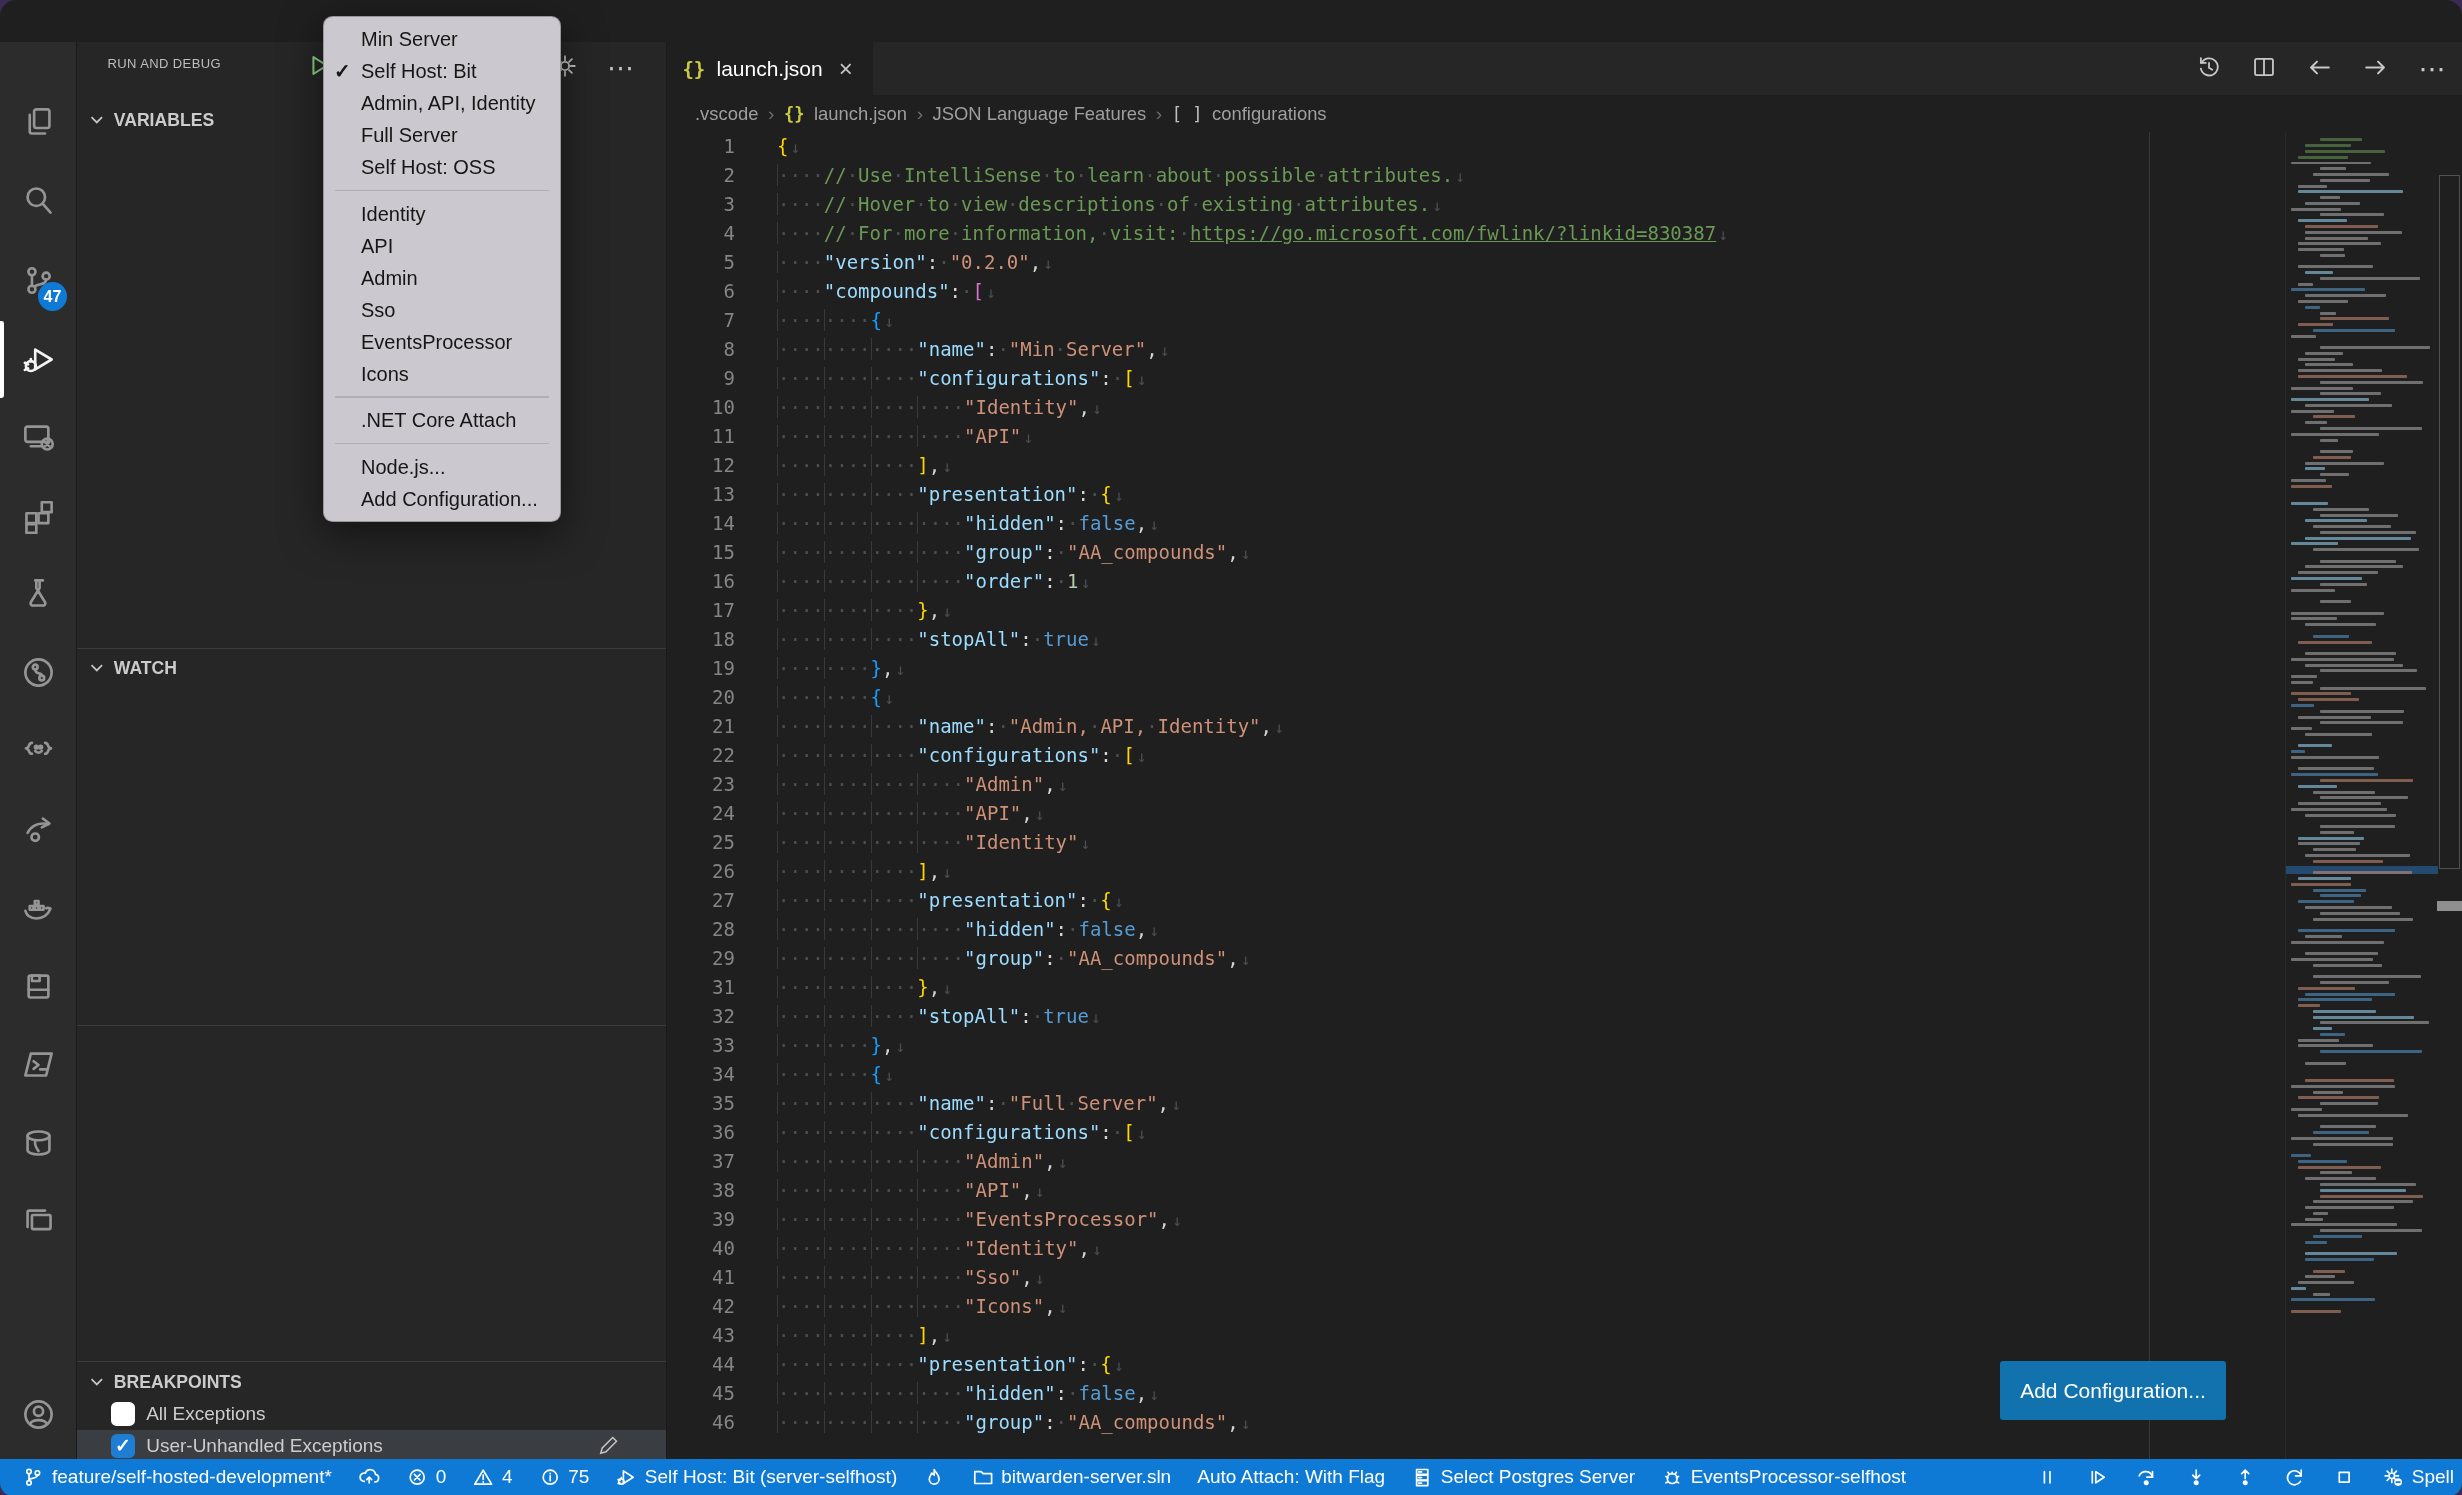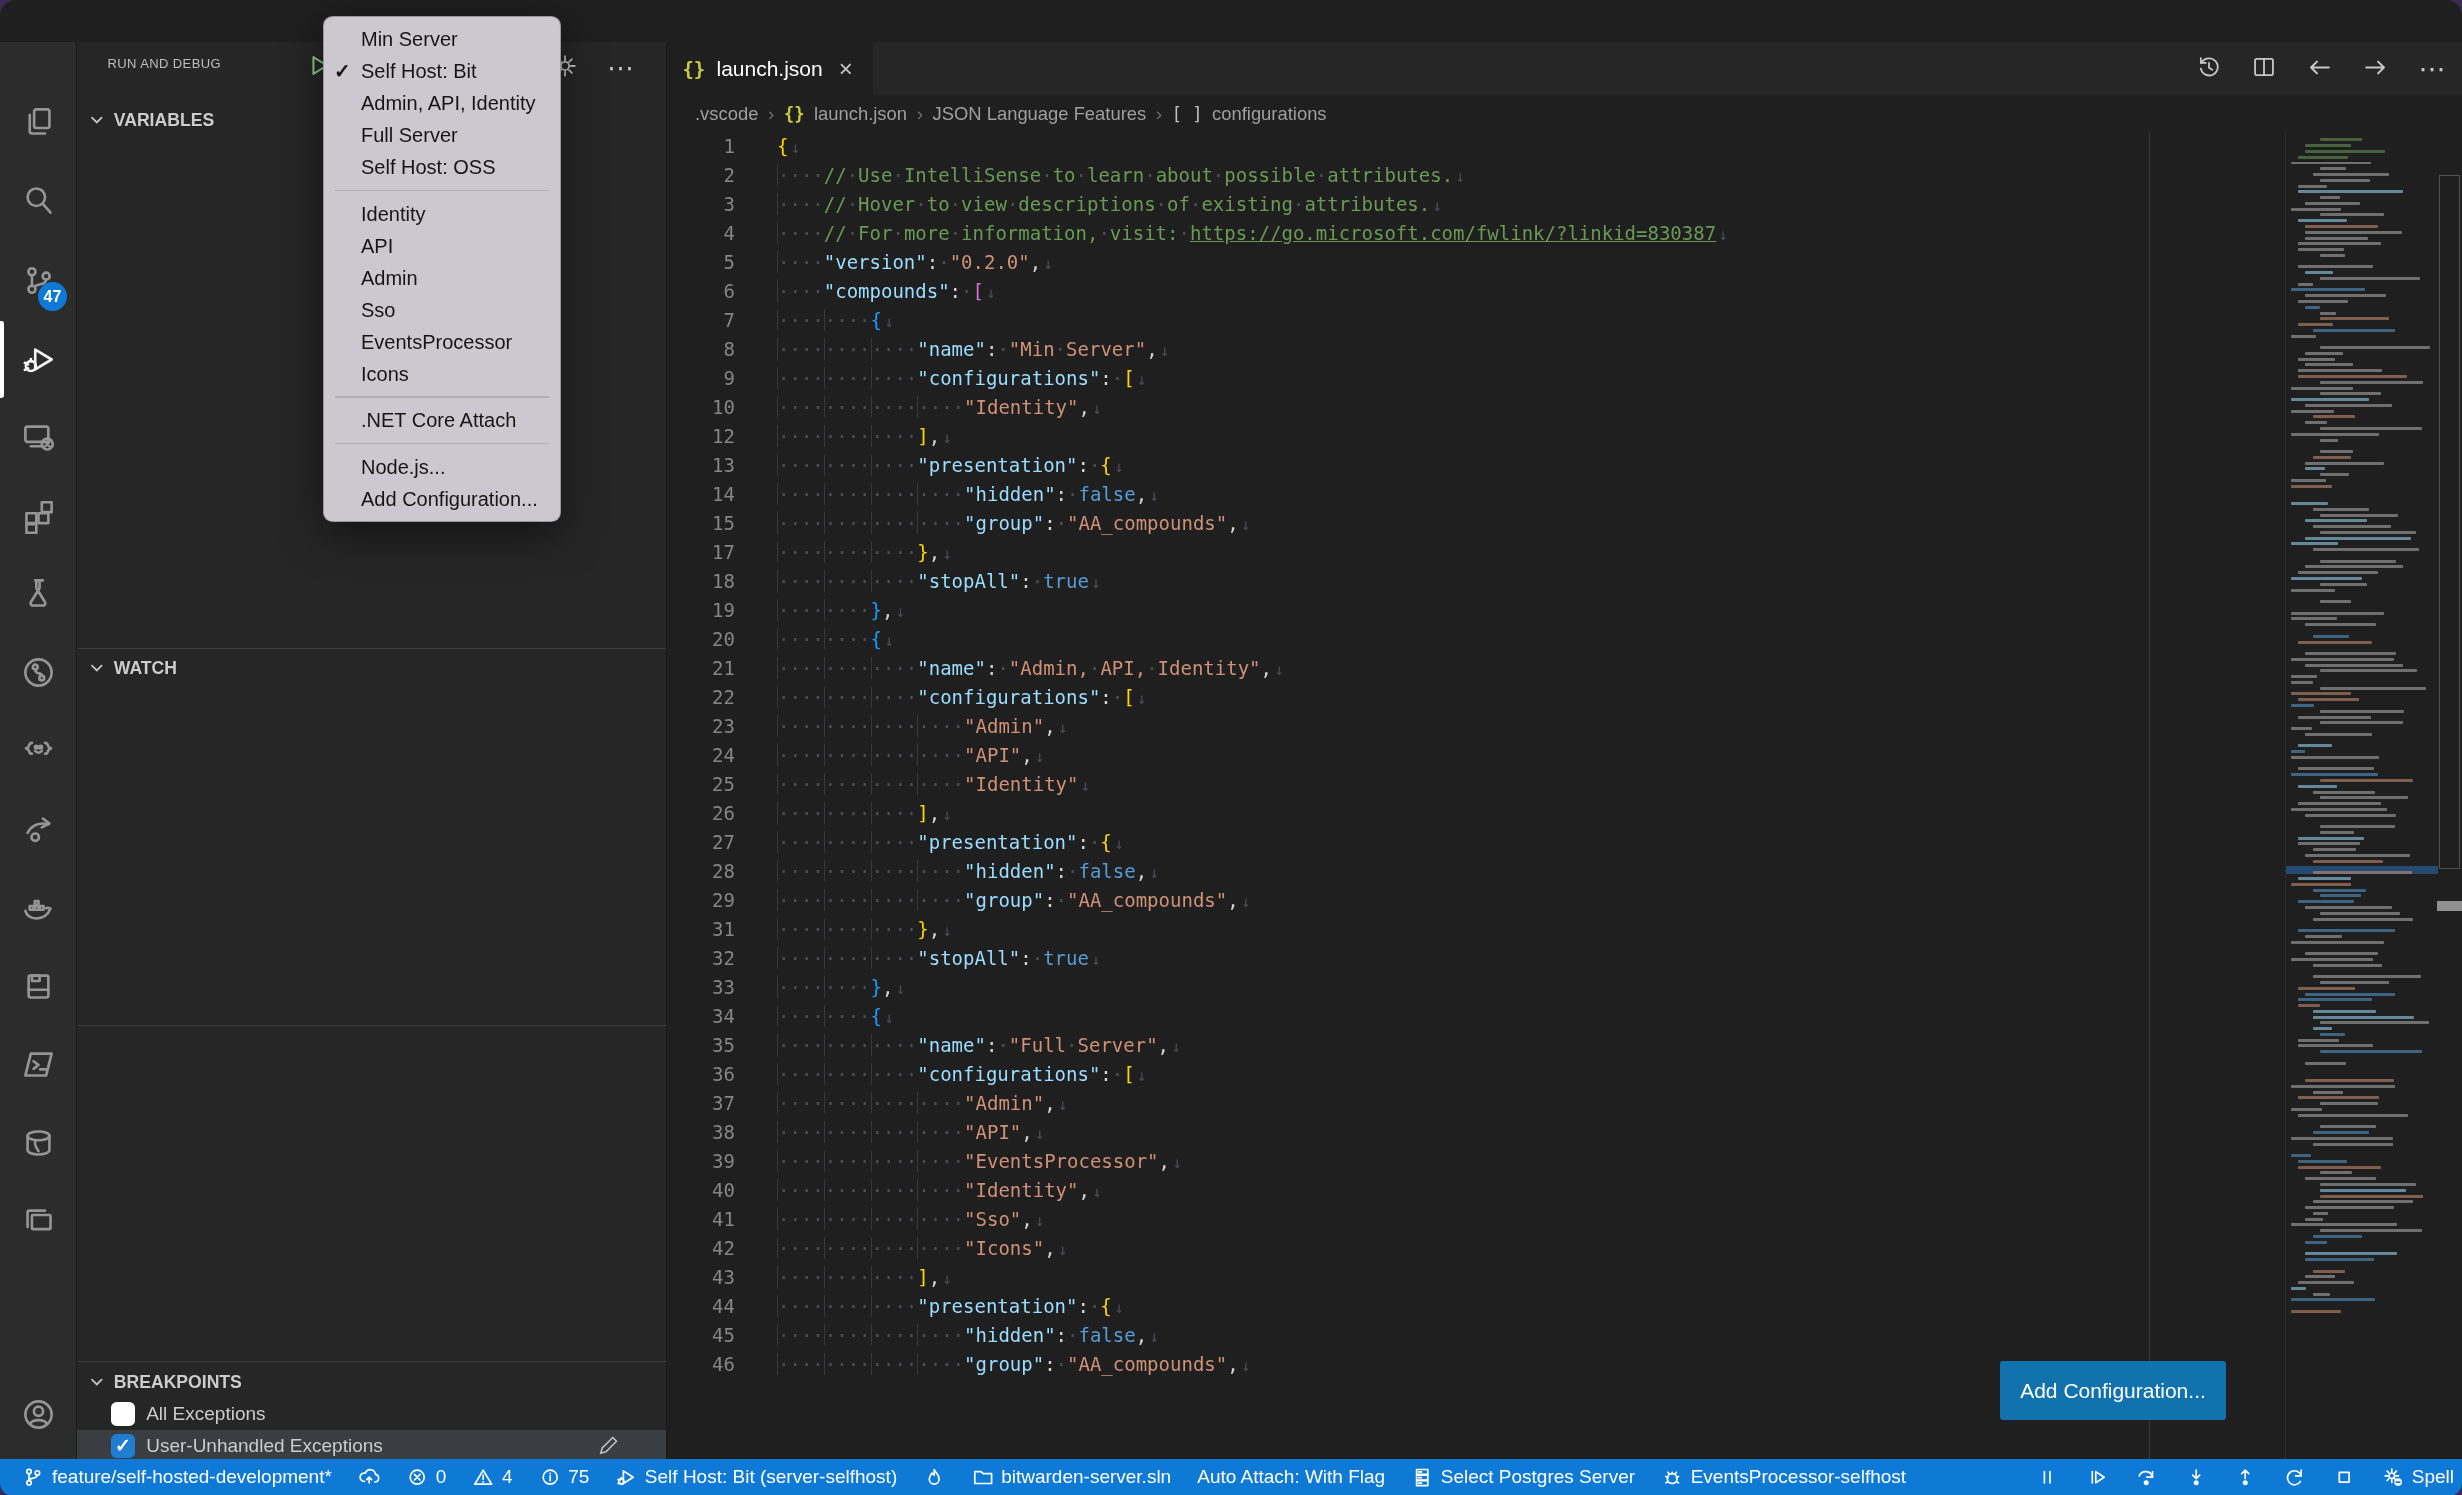--- a/index.html
+++ b/index.html
@@ -300,24 +300,26 @@
         <div class="crow"><span class="ln">1</span><span class="lc"><span class="tk-b1">{</span><span class="eol">↓</span></span></div>
         <div class="crow"><span class="ln">2</span><span class="lc"><span class="indent">····</span><span class="tk-c">//</span><span class="ws">·</span><span class="tk-c">Use</span><span class="ws">·</span><span class="tk-c">IntelliSense</span><span class="ws">·</span><span class="tk-c">to</span><span class="ws">·</span><span class="tk-c">learn</span><span class="ws">·</span><span class="tk-c">about</span><span class="ws">·</span><span class="tk-c">possible</span><span class="ws">·</span><span class="tk-c">attributes.</span><span class="eol">↓</span></span></div>
         <div class="crow"><span class="ln">3</span><span class="lc"><span class="indent">····</span><span class="tk-c">//</span><span class="ws">·</span><span class="tk-c">Hover</span><span class="ws">·</span><span class="tk-c">to</span><span class="ws">·</span><span class="tk-c">view</span><span class="ws">·</span><span class="tk-c">descriptions</span><span class="ws">·</span><span class="tk-c">of</span><span class="ws">·</span><span class="tk-c">existing</span><span class="ws">·</span><span class="tk-c">attributes.</span><span class="eol">↓</span></span></div>
         <div class="crow"><span class="ln">4</span><span class="lc"><span class="indent">····</span><span class="tk-c">//</span><span class="ws">·</span><span class="tk-c">For</span><span class="ws">·</span><span class="tk-c">more</span><span class="ws">·</span><span class="tk-c">information,</span><span class="ws">·</span><span class="tk-c">visit:</span><span class="ws">·</span><span class="tk-u">https://go.microsoft.com/fwlink/?linkid=830387</span><span class="eol">↓</span></span></div>
         <div class="crow"><span class="ln">5</span><span class="lc"><span class="indent">····</span><span class="tk-k">"version"</span><span class="tk-p">:</span><span class="ws">·</span><span class="tk-s">"0.2.0"</span><span class="tk-p">,</span><span class="eol">↓</span></span></div>
         <div class="crow"><span class="ln">6</span><span class="lc"><span class="indent">····</span><span class="tk-k">"compounds"</span><span class="tk-p">:</span><span class="ws">·</span><span class="tk-b2">[</span><span class="eol">↓</span></span></div>
         <div class="crow"><span class="ln">7</span><span class="lc"><span class="indent">····</span><span class="indent">····</span><span class="tk-b3">{</span><span class="eol">↓</span></span></div>
         <div class="crow"><span class="ln">8</span><span class="lc"><span class="indent">····</span><span class="indent">····</span><span class="indent">····</span><span class="tk-k">"name"</span><span class="tk-p">:</span><span class="ws">·</span><span class="tk-s">"Min</span><span class="ws">·</span><span class="tk-s">Server"</span><span class="tk-p">,</span><span class="eol">↓</span></span></div>
         <div class="crow"><span class="ln">9</span><span class="lc"><span class="indent">····</span><span class="indent">····</span><span class="indent">····</span><span class="tk-k">"configurations"</span><span class="tk-p">:</span><span class="ws">·</span><span class="tk-b1">[</span><span class="eol">↓</span></span></div>
         <div class="crow"><span class="ln">10</span><span class="lc"><span class="indent">····</span><span class="indent">····</span><span class="indent">····</span><span class="indent">····</span><span class="tk-s">"Identity"</span><span class="tk-p">,</span><span class="eol">↓</span></span></div>
+        <div class="crow"><span class="ln">11</span><span class="lc"><span class="indent">····</span><span class="indent">····</span><span class="indent">····</span><span class="indent">····</span><span class="tk-s">"API"</span><span class="eol">↓</span></span></div>
         <div class="crow"><span class="ln">12</span><span class="lc"><span class="indent">····</span><span class="indent">····</span><span class="indent">····</span><span class="tk-b1">]</span><span class="tk-p">,</span><span class="eol">↓</span></span></div>
         <div class="crow"><span class="ln">13</span><span class="lc"><span class="indent">····</span><span class="indent">····</span><span class="indent">····</span><span class="tk-k">"presentation"</span><span class="tk-p">:</span><span class="ws">·</span><span class="tk-b1">{</span><span class="eol">↓</span></span></div>
         <div class="crow"><span class="ln">14</span><span class="lc"><span class="indent">····</span><span class="indent">····</span><span class="indent">····</span><span class="indent">····</span><span class="tk-k">"hidden"</span><span class="tk-p">:</span><span class="ws">·</span><span class="tk-kw">false</span><span class="tk-p">,</span><span class="eol">↓</span></span></div>
         <div class="crow"><span class="ln">15</span><span class="lc"><span class="indent">····</span><span class="indent">····</span><span class="indent">····</span><span class="indent">····</span><span class="tk-k">"group"</span><span class="tk-p">:</span><span class="ws">·</span><span class="tk-s">"AA_compounds"</span><span class="tk-p">,</span><span class="eol">↓</span></span></div>
+        <div class="crow"><span class="ln">16</span><span class="lc"><span class="indent">····</span><span class="indent">····</span><span class="indent">····</span><span class="indent">····</span><span class="tk-k">"order"</span><span class="tk-p">:</span><span class="ws">·</span><span class="tk-n">1</span><span class="eol">↓</span></span></div>
         <div class="crow"><span class="ln">17</span><span class="lc"><span class="indent">····</span><span class="indent">····</span><span class="indent">····</span><span class="tk-b1">}</span><span class="tk-p">,</span><span class="eol">↓</span></span></div>
         <div class="crow"><span class="ln">18</span><span class="lc"><span class="indent">····</span><span class="indent">····</span><span class="indent">····</span><span class="tk-k">"stopAll"</span><span class="tk-p">:</span><span class="ws">·</span><span class="tk-kw">true</span><span class="eol">↓</span></span></div>
         <div class="crow"><span class="ln">19</span><span class="lc"><span class="indent">····</span><span class="indent">····</span><span class="tk-b3">}</span><span class="tk-p">,</span><span class="eol">↓</span></span></div>
         <div class="crow"><span class="ln">20</span><span class="lc"><span class="indent">····</span><span class="indent">····</span><span class="tk-b3">{</span><span class="eol">↓</span></span></div>
         <div class="crow"><span class="ln">21</span><span class="lc"><span class="indent">····</span><span class="indent">····</span><span class="indent">····</span><span class="tk-k">"name"</span><span class="tk-p">:</span><span class="ws">·</span><span class="tk-s">"Admin,</span><span class="ws">·</span><span class="tk-s">API,</span><span class="ws">·</span><span class="tk-s">Identity"</span><span class="tk-p">,</span><span class="eol">↓</span></span></div>
         <div class="crow"><span class="ln">22</span><span class="lc"><span class="indent">····</span><span class="indent">····</span><span class="indent">····</span><span class="tk-k">"configurations"</span><span class="tk-p">:</span><span class="ws">·</span><span class="tk-b1">[</span><span class="eol">↓</span></span></div>
         <div class="crow"><span class="ln">23</span><span class="lc"><span class="indent">····</span><span class="indent">····</span><span class="indent">····</span><span class="indent">····</span><span class="tk-s">"Admin"</span><span class="tk-p">,</span><span class="eol">↓</span></span></div>
         <div class="crow"><span class="ln">24</span><span class="lc"><span class="indent">····</span><span class="indent">····</span><span class="indent">····</span><span class="indent">····</span><span class="tk-s">"API"</span><span class="tk-p">,</span><span class="eol">↓</span></span></div>
         <div class="crow"><span class="ln">25</span><span class="lc"><span class="indent">····</span><span class="indent">····</span><span class="indent">····</span><span class="indent">····</span><span class="tk-s">"Identity"</span><span class="eol">↓</span></span></div>
         <div class="crow"><span class="ln">26</span><span class="lc"><span class="indent">····</span><span class="indent">····</span><span class="indent">····</span><span class="tk-b1">]</span><span class="tk-p">,</span><span class="eol">↓</span></span></div>

